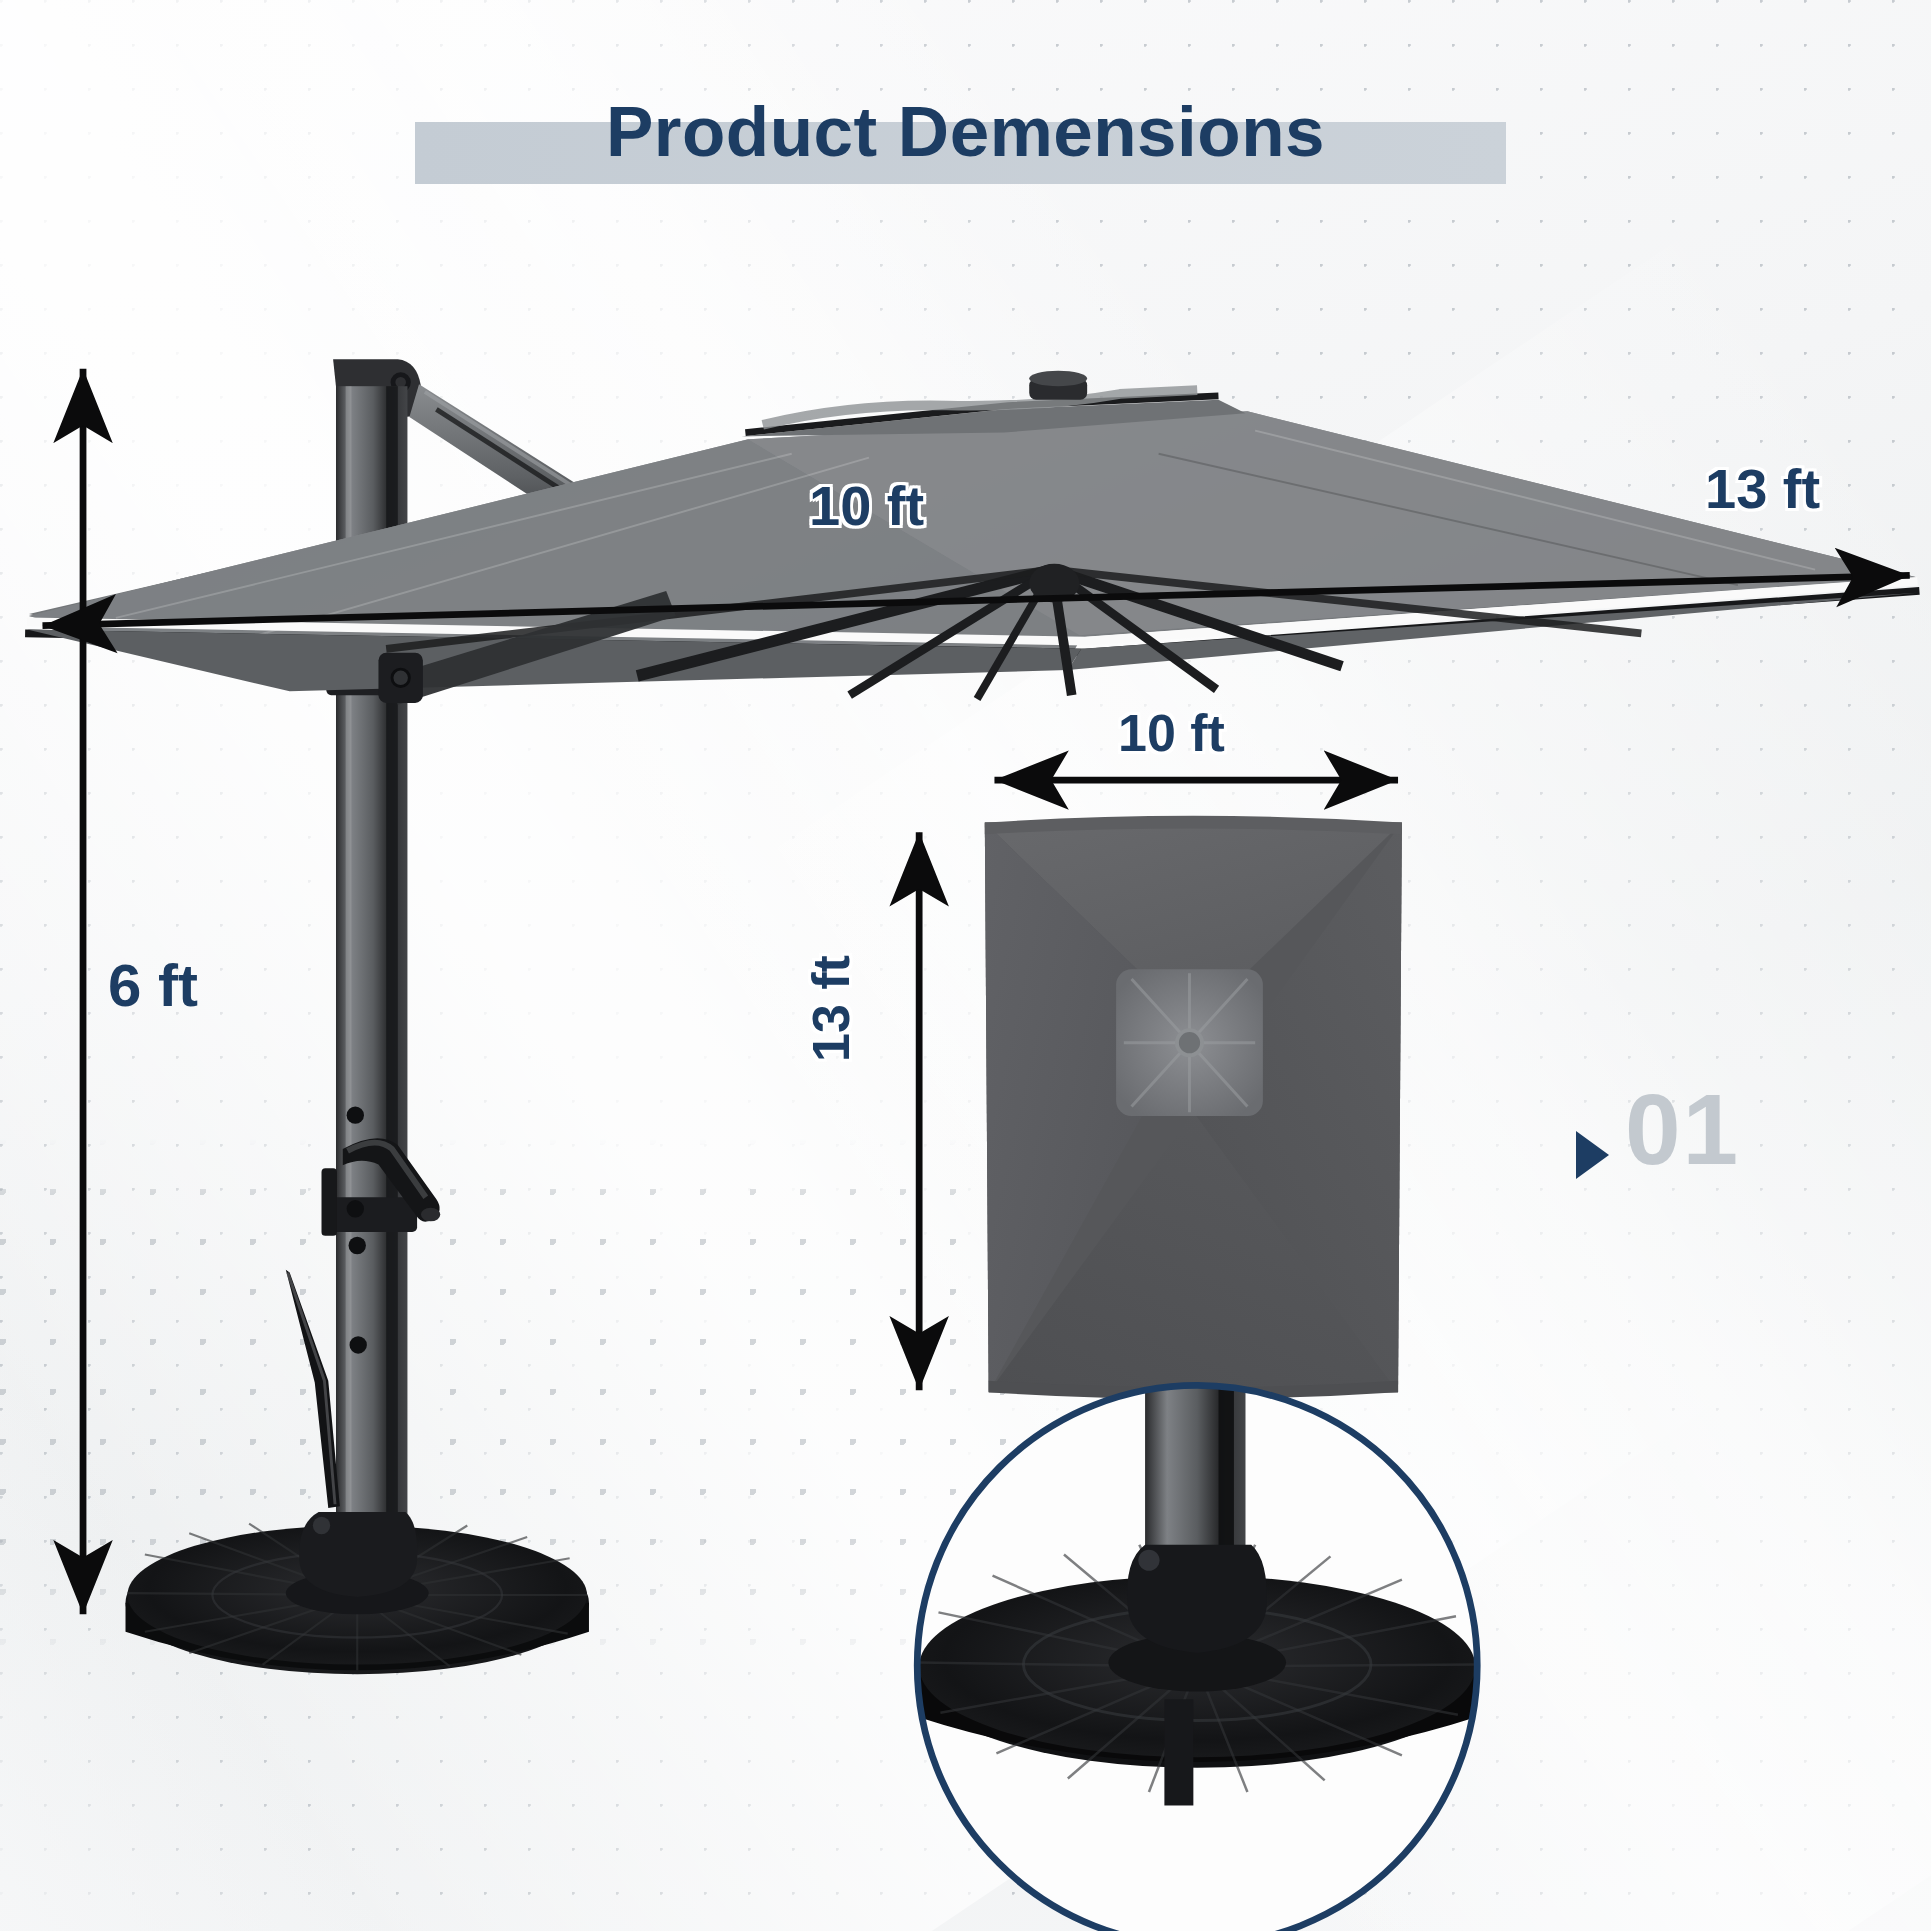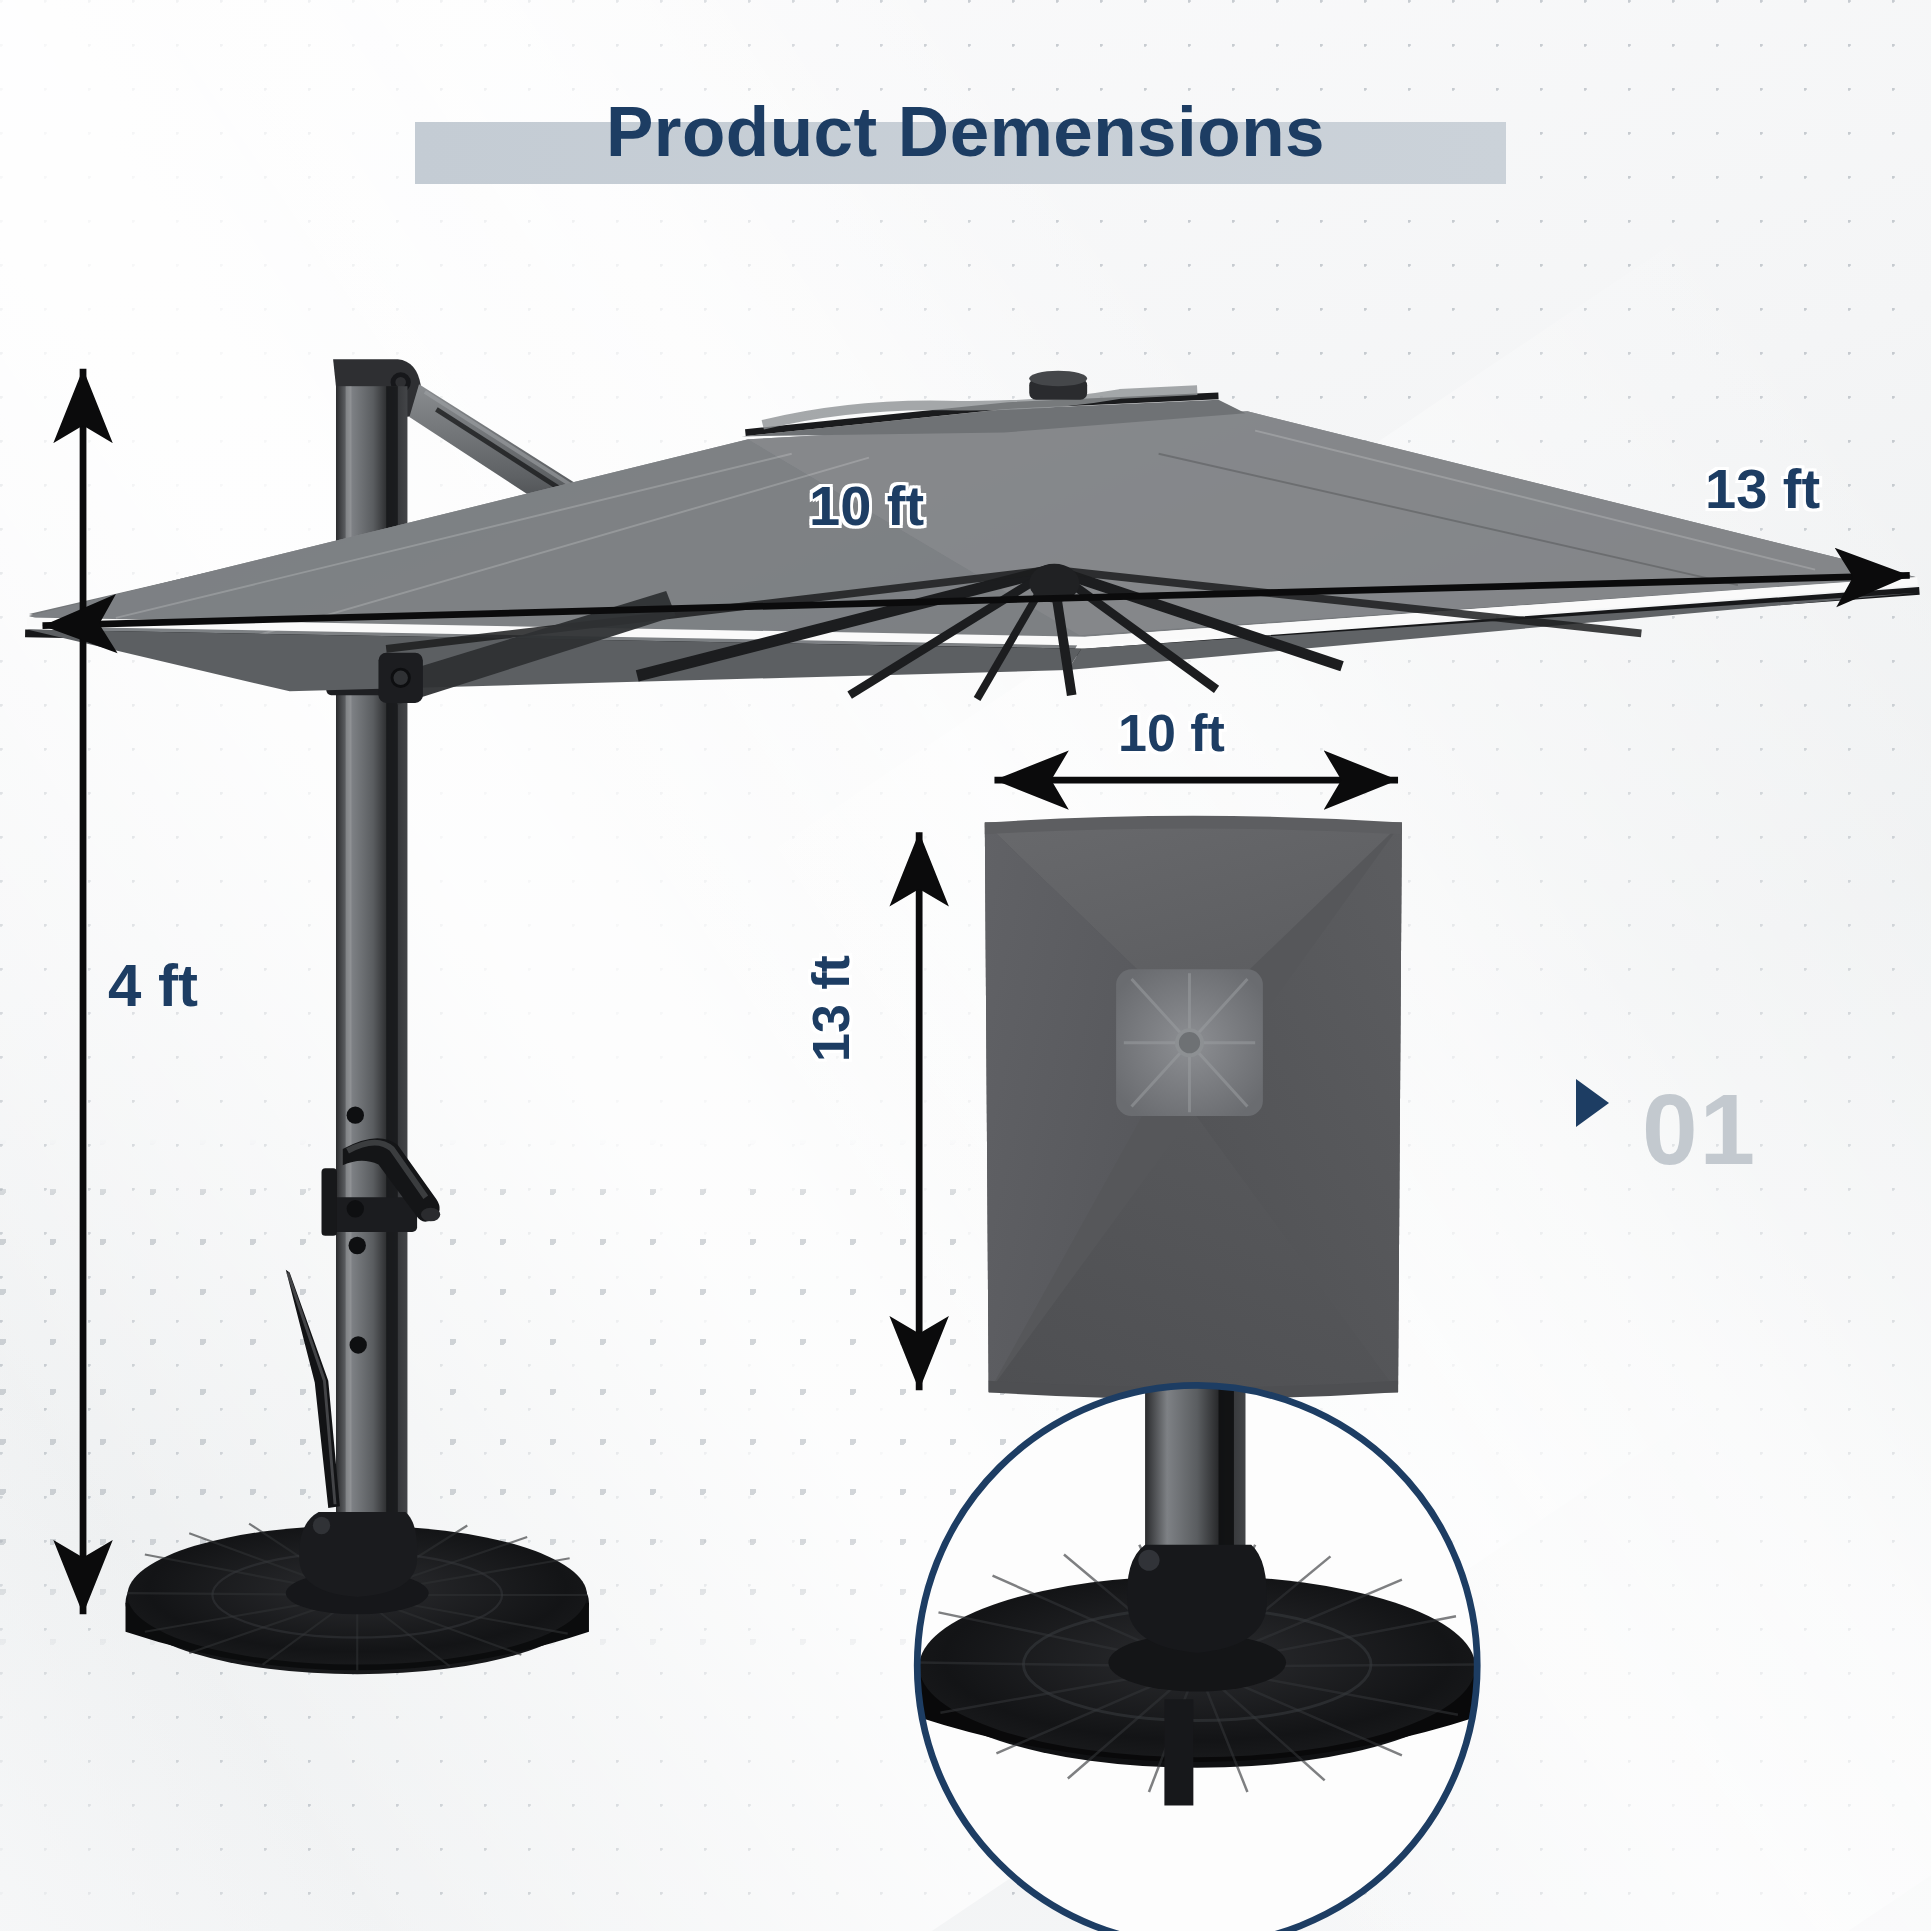--- a/index.html
+++ b/index.html
@@ -55,21 +55,21 @@
   
   .dim-label{
     position:absolute;font-weight:bold;color:#1d3d63;white-space:nowrap;
     text-shadow:
       -2.9px -2.9px 0 #fff, 2.9px -2.9px 0 #fff, -2.9px 2.9px 0 #fff, 2.9px 2.9px 0 #fff,
       -2.9px 0 0 #fff, 2.9px 0 0 #fff, 0 -2.9px 0 #fff, 0 2.9px 0 #fff;
   }
   .dim-label.plain{text-shadow:none;}
 
   
-  .callout{position:absolute;display:flex;align-items:flex-start;gap:33px;}
+  .callout{position:absolute;display:flex;align-items:flex-end;gap:16px;}
   .callout .tri{
     width:0;height:0;border-left:33px solid #1d3d63;
     border-top:24px solid transparent;border-bottom:24px solid transparent;
   }
   .callout .num{
     font-size:100px;font-weight:bold;color:#c3c9cf;line-height:1;
     letter-spacing:1.9px;
   }
 
   svg{position:absolute;left:0;top:0;overflow:visible;}
@@ -346,21 +346,21 @@
       <line x1="86" y1="382" x2="86" y2="1672" marker-start="url(#arrHeadStart)" marker-end="url(#arrHead)"></line>
 
       <line x1="1978" y1="596" x2="44" y2="648" stroke-width="7" marker-start="url(#arrHeadStart)" marker-end="url(#arrHead)"></line>
 
       <line x1="1030" y1="808" x2="1448" y2="808" marker-start="url(#arrHeadStart)" marker-end="url(#arrHead)"></line>
 
       <line x1="952" y1="862" x2="952" y2="1440" marker-start="url(#arrHeadStart)" marker-end="url(#arrHead)"></line>
     </g>
   </svg>
 
-  <div class="dim-label plain" id="lbl-9ft" style="left:108px;top:951px;font-size:60px;">4 ft</div>
+  <div class="dim-label plain" id="lbl-9ft" style="left:108px;top:951px;font-size:60px;">6 ft</div>
 
   <div class="dim-label" id="lbl-10ft-canopy" style="left:809px;top:473px;font-size:56px;">10 ft</div>
 
   <div class="dim-label" id="lbl-13ft-canopy" style="left:1705px;top:456px;font-size:56px;">13 ft</div>
 
   <div class="dim-label" id="lbl-10ft-top" style="left:1118px;top:703px;font-size:52px;">10 ft</div>
 
   <div class="dim-label" id="lbl-13ft-top" style="left:801px;top:1062px;font-size:52px;transform:rotate(-90deg);transform-origin:left top;">13 ft</div>
 
   <div class="callout" id="callout-01" style="left:1576px;top:1079px;">

